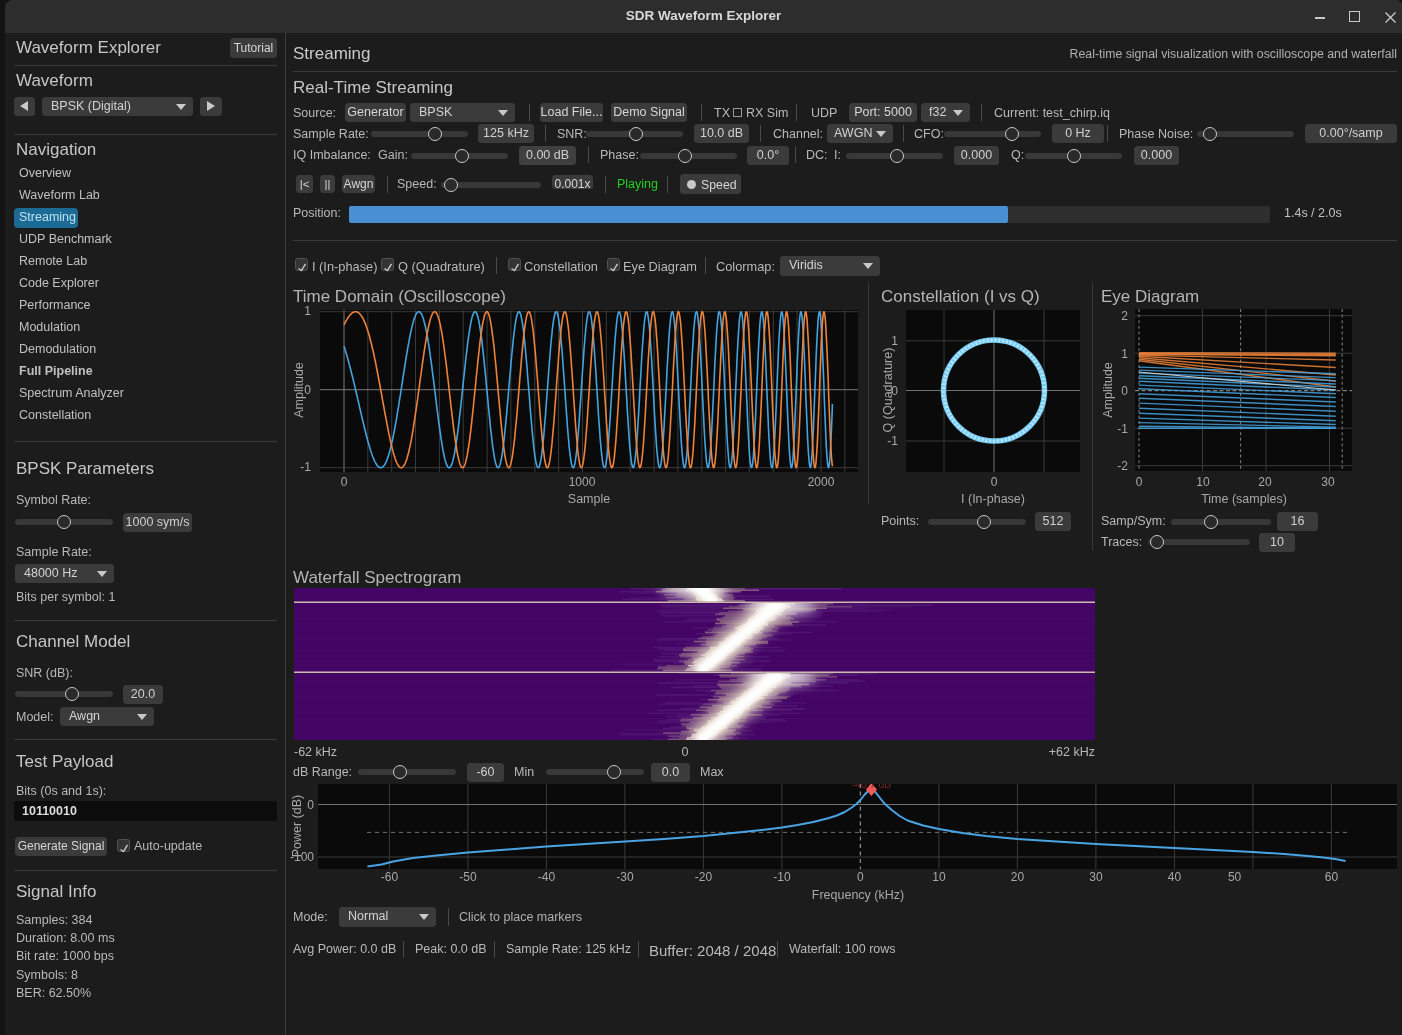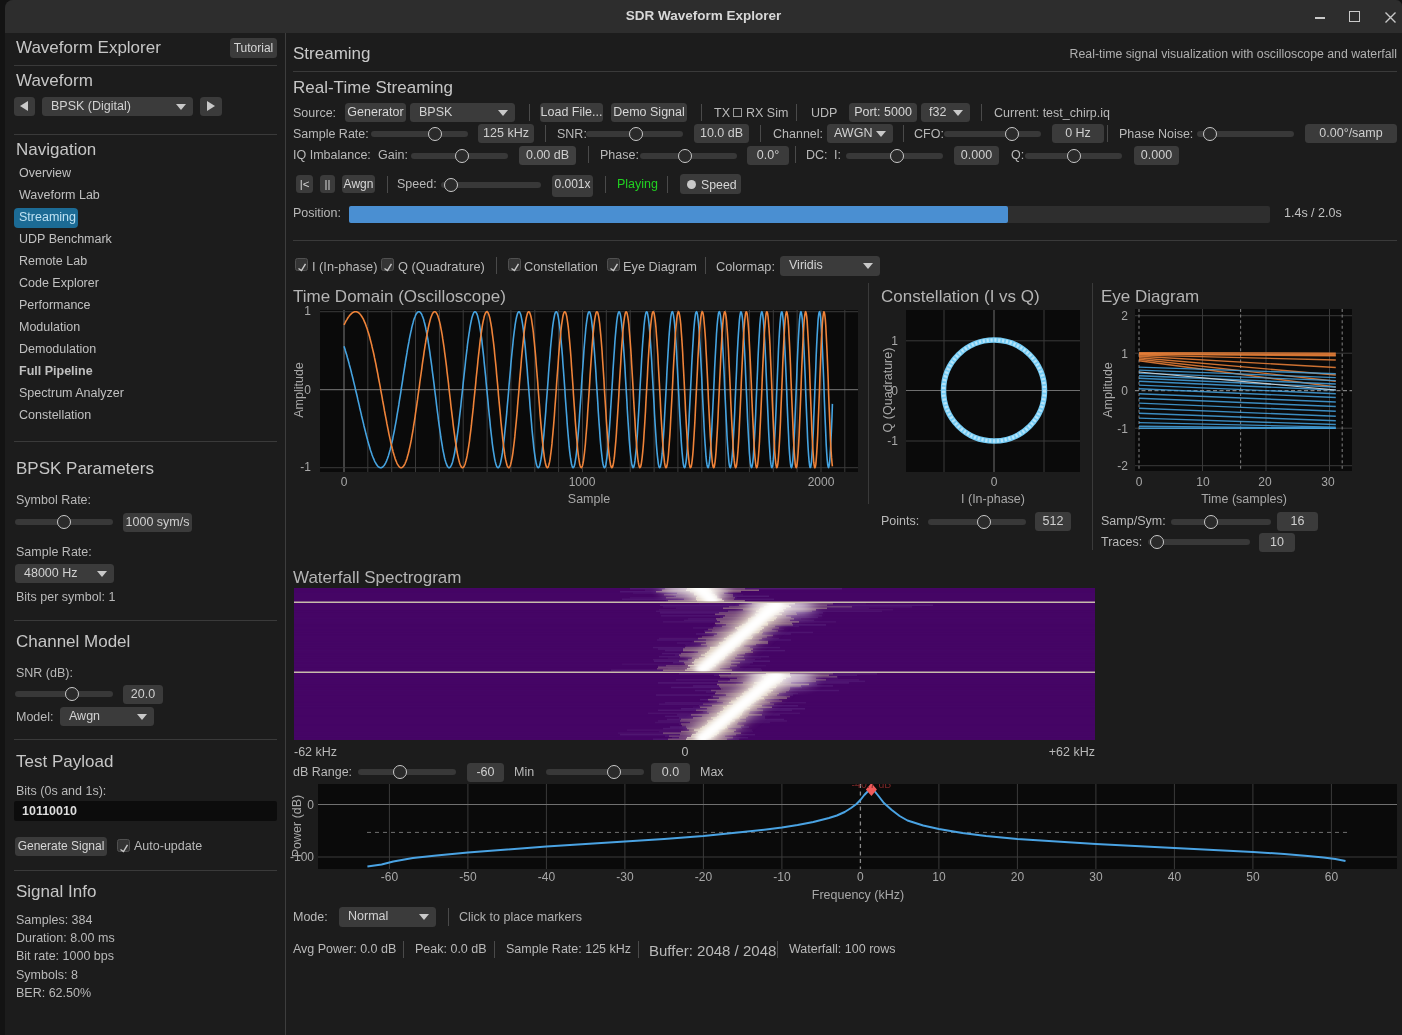--- a/index.html
+++ b/index.html
@@ -144,21 +144,21 @@
 <div class="ab trk" style="left:1025px;top:152.5px;width:97px;"></div>
 <div class="ab thm" style="left:1067px;top:148.5px;"></div>
 <div class="ab" style="left:1134px;top:146px;width:45px;height:19px;background:#3b3b3b;border-radius:3.5px;color:#cfcfcf;font-size:12.5px;line-height:19px;text-align:center;">0.000</div>
 <div class="ab" style="left:296px;top:175px;width:17px;height:18px;background:#3b3b3b;border-radius:3.5px;color:#d6d6d6;font-size:11.5px;line-height:18px;text-align:center;">|&lt;</div>
 <div class="ab" style="left:320px;top:175px;width:15px;height:18px;background:#3b3b3b;border-radius:3.5px;color:#d6d6d6;font-size:11.5px;line-height:18px;text-align:center;">||</div>
 <div class="ab" style="left:342px;top:175px;width:33px;height:18px;background:#3b3b3b;border-radius:3.5px;color:#d6d6d6;font-size:12px;line-height:18px;text-align:center;">Awgn</div>
 <div class="ab" style="left:387px;top:176px;width:1px;height:17px;background:#4a4a4a;"></div>
 <div class="ab" style="font-size:12.5px;color:#b9b9b9;left:397px;top:177px;">Speed:</div>
 <div class="ab trk" style="left:441px;top:181.5px;width:100px;"></div>
 <div class="ab thm" style="left:444px;top:177.5px;"></div>
-<div class="ab" style="left:552px;top:175px;width:41px;height:22px;background:#3b3b3b;border-radius:3.5px;color:#d6d6d6;font-size:12px;line-height:18px;text-align:center;">0.001x</div>
+<div class="ab" style="left:552px;top:175px;width:41px;height:14px;background:#3b3b3b;border-radius:3.5px;color:#d6d6d6;font-size:12px;line-height:18px;text-align:center;">0.001x</div>
 <div class="ab" style="left:605px;top:176px;width:1px;height:17px;background:#4a4a4a;"></div>
 <div class="ab" style="font-size:12.5px;color:#21d021;left:617px;top:177px;">Playing</div>
 <div class="ab" style="left:667px;top:176px;width:1px;height:17px;background:#4a4a4a;"></div>
 <div class="ab" style="left:680px;top:174px;width:61px;height:20px;background:#3b3b3b;border-radius:3.5px;color:#d6d6d6;font-size:12.5px;line-height:20px;text-align:center;"></div>
 <div class="ab" style="left:687px;top:180px;width:9px;height:9px;border-radius:50%;background:#c9c9c9;"></div>
 <div class="ab" style="font-size:12.3px;color:#d6d6d6;left:701px;top:178px;">Speed</div>
 <div class="ab" style="font-size:12.5px;color:#b9b9b9;left:293px;top:206px;">Position:</div>
 <div class="ab" style="left:349px;top:206px;width:921px;height:17px;background:#2e2e2e;border-radius:2px;"></div>
 <div class="ab" style="left:349px;top:206px;width:659px;height:17px;background:#4a8fd2;border-radius:2px;"></div>
 <div class="ab" style="font-size:12.5px;color:#c0c0c0;left:1284px;top:206px;">1.4s / 2.0s</div>
@@ -727,21 +727,21 @@
 <div class="ab" style="font-size:12px;color:#a8a8a8;left:442.9px;top:869.5px;width:50px;text-align:center;">-50</div>
 <div class="ab" style="font-size:12px;color:#a8a8a8;left:521.4px;top:869.5px;width:50px;text-align:center;">-40</div>
 <div class="ab" style="font-size:12px;color:#a8a8a8;left:599.9px;top:869.5px;width:50px;text-align:center;">-30</div>
 <div class="ab" style="font-size:12px;color:#a8a8a8;left:678.4px;top:869.5px;width:50px;text-align:center;">-20</div>
 <div class="ab" style="font-size:12px;color:#a8a8a8;left:756.9px;top:869.5px;width:50px;text-align:center;">-10</div>
 <div class="ab" style="font-size:12px;color:#a8a8a8;left:835.4px;top:869.5px;width:50px;text-align:center;">0</div>
 <div class="ab" style="font-size:12px;color:#a8a8a8;left:913.9px;top:869.5px;width:50px;text-align:center;">10</div>
 <div class="ab" style="font-size:12px;color:#a8a8a8;left:992.4px;top:869.5px;width:50px;text-align:center;">20</div>
 <div class="ab" style="font-size:12px;color:#a8a8a8;left:1070.9px;top:869.5px;width:50px;text-align:center;">30</div>
 <div class="ab" style="font-size:12px;color:#a8a8a8;left:1149.4px;top:869.5px;width:50px;text-align:center;">40</div>
-<div class="ab" style="font-size:12px;color:#a8a8a8;left:1227.9px;top:869.5px;width:50px;text-align:center;">50</div>
+<div class="ab" style="font-size:12px;color:#a8a8a8;left:1227.9px;top:869.5px;width:50px;">50</div>
 <div class="ab" style="font-size:12px;color:#a8a8a8;left:1306.4px;top:869.5px;width:50px;text-align:center;">60</div>
 <div class="ab" style="font-size:12.5px;color:#a8a8a8;left:798px;top:888px;width:120px;text-align:center;">Frequency (kHz)</div>
 <div class="ab" style="left:237px;top:819px;width:120px;text-align:center;font-size:12.5px;color:#a8a8a8;transform:rotate(-90deg);">Power (dB)</div>
 <div class="ab" style="font-size:12.5px;color:#b9b9b9;left:293px;top:910px;">Mode:</div>
 <div class="ab" style="left:339px;top:907px;width:97px;height:19.5px;background:#3b3b3b;border-radius:3.5px;color:#d2d2d2;font-size:12.5px;line-height:19.5px;padding-left:9px;">Normal</div>
 <div class="ab tri" style="left:419px;top:913.75px;"></div>
 <div class="ab" style="left:448px;top:908px;width:1px;height:18px;background:#4a4a4a;"></div>
 <div class="ab" style="font-size:12.5px;color:#b0b0b0;left:459px;top:910px;">Click to place markers</div>
 <div class="ab" style="font-size:12.5px;color:#b9b9b9;left:293px;top:941.5px;">Avg Power: 0.0 dB</div>
 <div class="ab" style="left:403px;top:941px;width:1px;height:17px;background:#4a4a4a;"></div>

